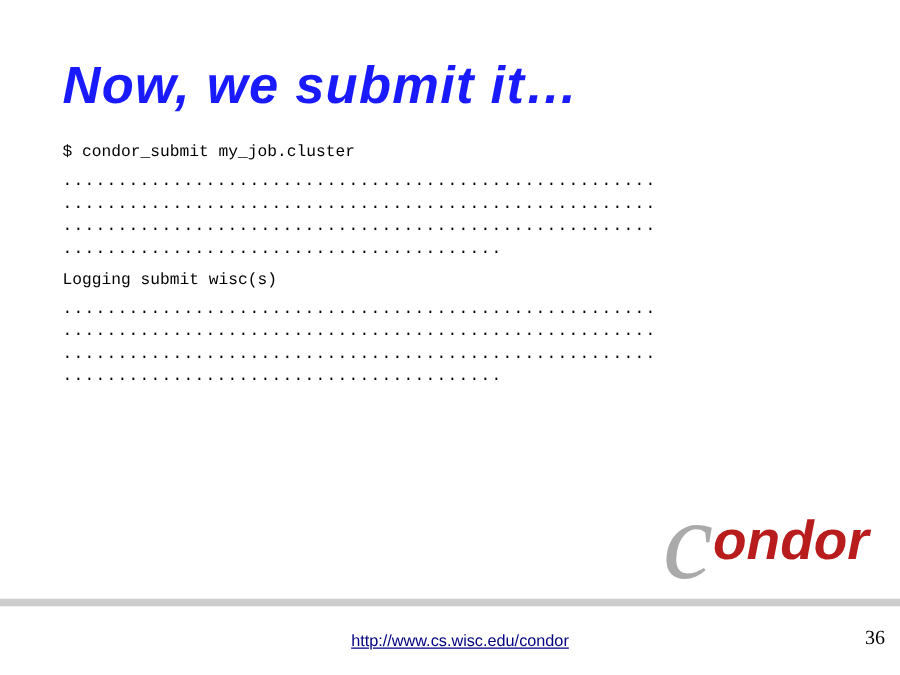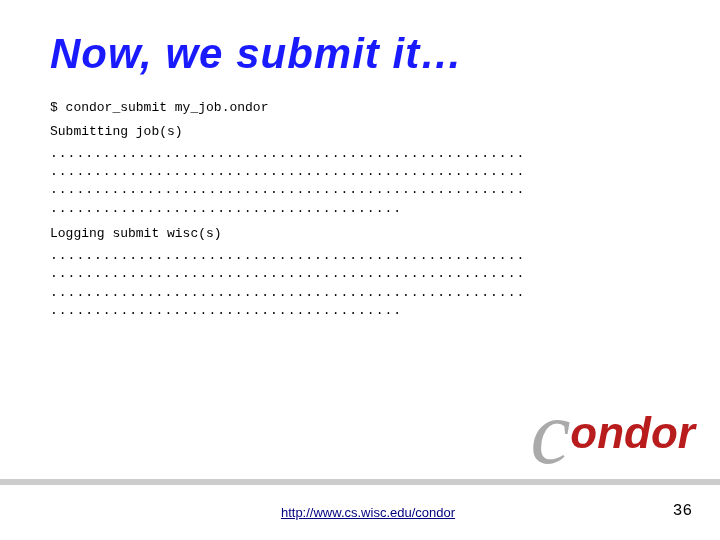--- a/index.html
+++ b/index.html
@@ -11,21 +11,21 @@
       font-family: Arial, Helvetica, sans-serif;
       overflow: hidden;
       position: relative;
     }
 
     .slide {
       width: 720px;
       height: 540px;
       background: #ffffff;
       position: relative;
-      padding: 30px 50px 20px 50px;
+      padding: 44px 50px 20px 50px;
     }
 
     .title {
       font-size: 42px;
       font-weight: bold;
       color: #1a1aff;
       margin-bottom: 20px;
       font-style: italic;
       letter-spacing: 1px;
     }
@@ -72,22 +72,22 @@
     .footer-link {
       font-family: Arial, Helvetica, sans-serif;
       font-size: 13px;
       color: #000080;
       text-decoration: underline;
     }
 
     .page-number {
       position: absolute;
       bottom: 20px;
-      right: 28px;
-      font-family: Liberation Mono, monospace;
+      right: 12px;
+      font-family: Liberation Serif, serif;
       font-size: 16px;
       color: #000000;
     }
 
     .condor-c {
       font-size: 90px;
       color: #aaaaaa;
       vertical-align: middle;
       font-family: Georgia, serif;
       font-style: italic;
@@ -103,22 +103,21 @@
     }
   </style>
 </head>
 <body>
 
 <div class="slide">
 
   <div class="title">Now, we submit it…</div>
 
   <div class="code-section">
-    <div class="code-block">$ condor_submit my_job.ondor</div>
-    <div class="code-block">Submitting job(s)</div>
+    <div class="code-block">$ condor_submit my_job.cluster</div>
     <div class="dots-line">......................................................</div>
     <div class="dots-line">......................................................</div>
     <div class="dots-line">......................................................</div>
     <div class="dots-line">........................................</div>
   </div>
 
   <div class="code-section">
     <div class="code-block">Logging submit wisc(s)</div>
     <div class="dots-line">......................................................</div>
     <div class="dots-line">......................................................</div>

